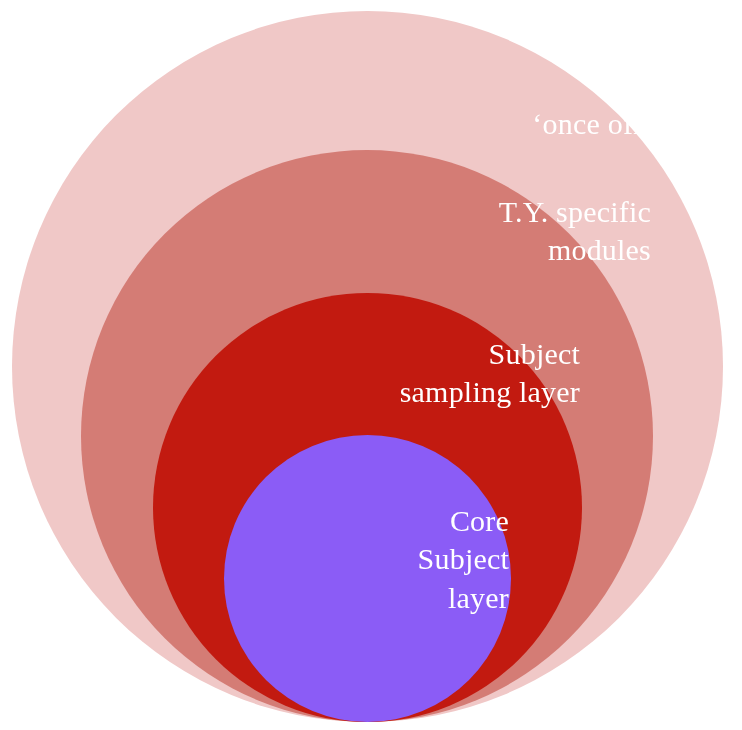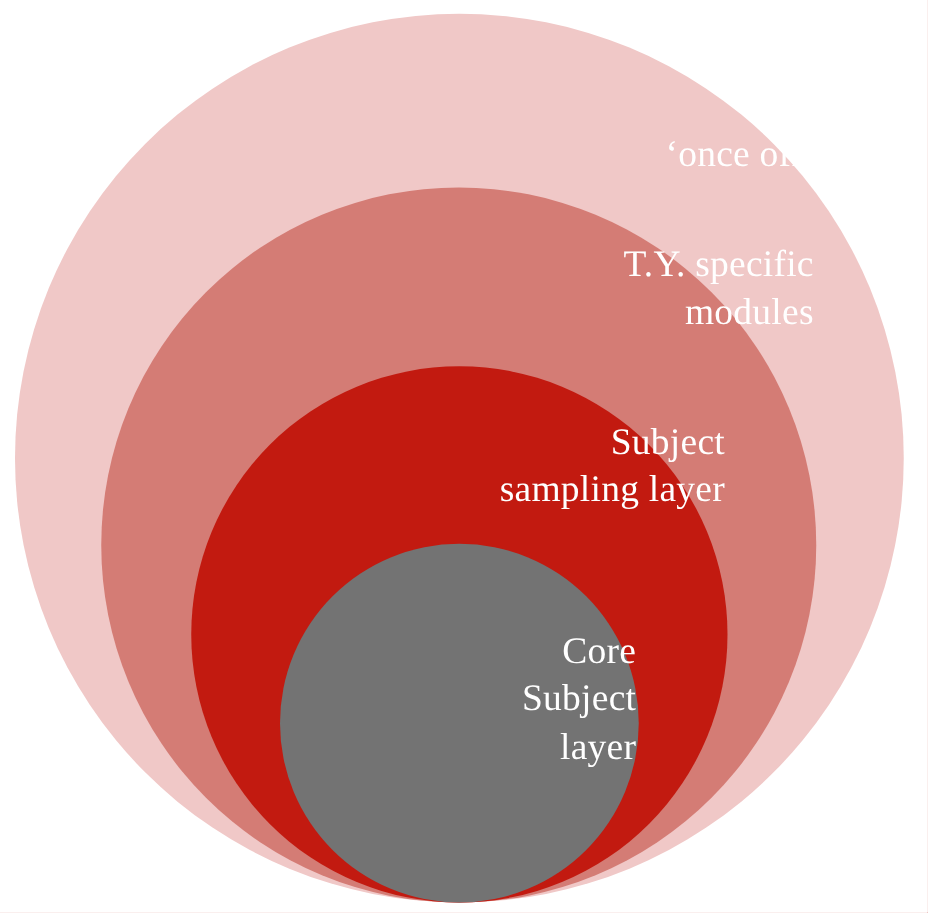--- a/index.html
+++ b/index.html
@@ -88,19 +88,19 @@
   <div class="ring ring-2" style="background-color: rgb(212, 124, 117);">
     <div class="ring-label label-2">T.Y. specific
 modules</div>
   </div>
 
   <div class="ring ring-3" style="background-color: rgb(194, 26, 16);">
     <div class="ring-label label-3">Subject
 sampling layer</div>
   </div>
 
-  <div class="ring ring-4" style="background-color: #737373;">
+  <div class="ring ring-4" style="background-color: #8b5cf6;">
     <div class="ring-label label-4">Core
 Subject
 layer</div>
   </div>
 
 </div>
 
 </body></html>

